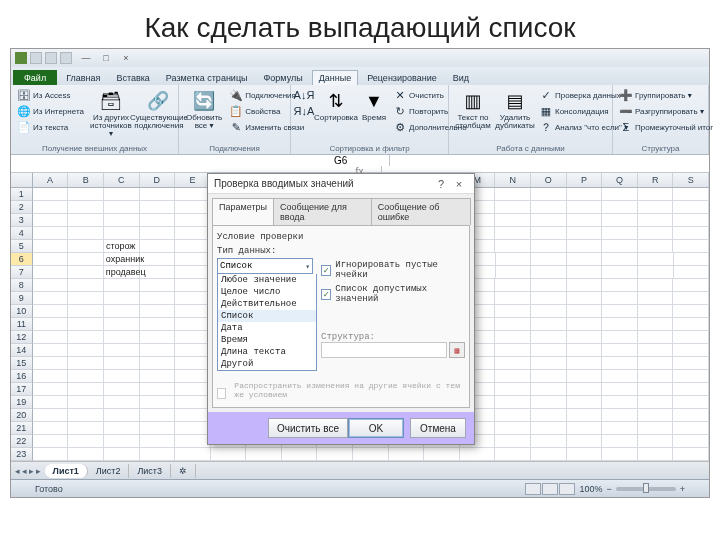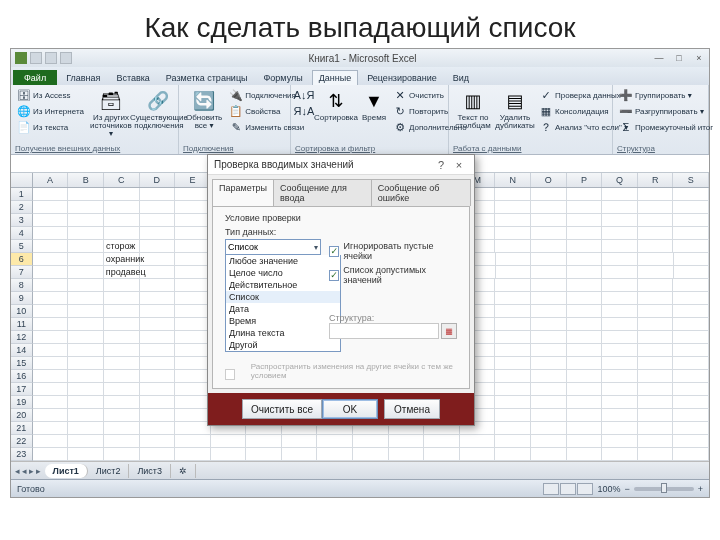--- a/index.html
+++ b/index.html
@@ -13,21 +13,21 @@
 .titlebar .title { flex: 1; text-align: center; }
 .titlebar .wincontrols { display: flex; gap: 0; }
 .winctl { width: 20px; height: 14px; display: flex; align-items: center; justify-content: center; font-size: 9px; color: #555; }
 .ribbon-tabs { height: 18px; background: linear-gradient(#e6edf4,#d8e0ea); display: flex; align-items: flex-end; gap: 2px; padding-left: 2px; font-size: 9px; }
 .rtab { padding: 2px 6px; color: #234; border: 1px solid transparent; border-bottom: none; }
 .rtab.file { background: #1e6b1e; color: #fff; padding: 2px 10px; }
 .rtab.active { background: #f2f6fa; border-color: #a9b5c3; }
 .ribbon { height: 70px; background: linear-gradient(#eef2f7,#e0e7ef); border-bottom: 1px solid #b0b9c5; display: flex; }
 .rgroup { border-right: 1px solid #c3ccd6; padding: 2px 4px 1px; display: flex; flex-direction: column; }
 .rgroup-body { flex: 1; display: flex; gap: 2px; align-items: flex-start; }
-.rgroup-label { font-size: 8px; color: #567; text-align: left; padding-top: 1px; white-space: nowrap; overflow: hidden; text-decoration: underline; }
+.rgroup-label { font-size: 8px; color: #567; text-align: center; padding-top: 1px; white-space: nowrap; overflow: hidden; }
 .rbtn-lg { display: flex; flex-direction: column; align-items: center; gap: 1px; padding: 2px 3px; width: 46px; }
 .rbtn-sm { display: flex; align-items: center; gap: 2px; font-size: 8px; color: #234; padding: 1px 2px; white-space: nowrap; }
 .rbtn-col { display: flex; flex-direction: column; gap: 0; }
 .rico { width: 14px; height: 14px; display: inline-flex; align-items: center; justify-content: center; font-size: 11px; }
 .rico-lg { width: 24px; height: 24px; font-size: 18px; display: flex; align-items: center; justify-content: center; }
 .rbtn-lg .lbl { font-size: 8px; color: #234; text-align: center; line-height: 1; }
 .formula-bar { height: 18px; border-bottom: 1px solid #c0c8d0; display: flex; align-items: center; font-size: 10px; flex-direction: column; }
 .namebox { width: 60px; border-right: 1px solid #c0c8d0; padding: 0 4px; height: 100%; display: flex; align-items: center; background: #fff; }
 .fx-icons { width: 44px; display: flex; align-items: center; justify-content: center; gap: 4px; color: #888; border-right: 1px solid #c0c8d0; height: 100%;}
 .fx-input { flex: 1; padding: 0 4px; }
@@ -38,72 +38,71 @@
 .grid-body { display: flex; flex-direction: column; }
 .row { display: flex; height: 13px; }
 .row-head { width: 22px; background: linear-gradient(#f4f6f8,#e2e6ec); border-right: 1px solid #aab2bc; border-bottom: 1px solid #ccd2da; text-align: center; font-size: 9px; color: #345; line-height: 13px; }
 .row-head.sel { background: #fde9a9; }
 .cell { width: 36px; border-right: 1px solid #d6dbe1; border-bottom: 1px solid #d6dbe1; font-size: 9px; color: #222; line-height: 13px; padding: 0 2px; white-space: nowrap; overflow: visible; }
 .cell.active { outline: 2px solid #333; outline-offset: -1px; }
 .sheet-tabs { height: 18px; background: linear-gradient(#e8ecf1,#d6dce4); display: flex; align-items: center; font-size: 9px; border-top: 1px solid #bbb; }
 .sheet-nav { display: flex; padding: 0 4px; gap: 2px; color: #567; }
 .sheet-tab { padding: 2px 8px; border-right: 1px solid #bbb; color: #234; }
 .sheet-tab.active { background: #fff; font-weight: bold; border-radius: 7px; }
-.statusbar { height: 18px; background: linear-gradient(#e6ecf3,#cdd6e1); display: flex; align-items: center; font-size: 9px; color: #345; padding: 0 6px; justify-content: space-between; border-top:1px solid #9aa5b3;}
+.statusbar { height: 18px; background: linear-gradient(#e6ecf3,#cdd6e1); display: flex; align-items: center; font-size: 9px; color: #345; padding: 0 24px; justify-content: space-between; border-top:1px solid #9aa5b3;}
 .status-right { display: flex; align-items: center; gap: 4px; }
 .view-btns { display: flex; gap: 1px; }
 .view-btn { width: 16px; height: 12px; border: 1px solid #9aa5b3; background: #e8ecf1; }
 .zoom-slider { width: 60px; height: 4px; background: #b0b8c4; position: relative; border-radius: 2px; }
 .zoom-thumb { width: 6px; height: 10px; background: #e8ecf1; border: 1px solid #7c8794; position: absolute; top: -4px; left: 27px; }
 
-.dialog { position: absolute; left: 196px; top: 105px; width: 268px; background: #f0f0f0; border: 1px solid #888; box-shadow: 3px 3px 8px rgba(0,0,0,0.35); font-size: 10px; }
+.dialog { position: absolute; left: 196px; top: 124px; width: 268px; background: #f0f0f0; border: 1px solid #888; box-shadow: 3px 3px 8px rgba(0,0,0,0.35); font-size: 10px; }
 .dlg-title { height: 20px; background: #fff; display: flex; align-items: center; padding: 0 6px; color: #333; border-bottom: 1px solid #ddd; }
 .dlg-title span.t { flex: 1; font-size: 10px; }
 .dlg-title .dlg-close,.dlg-title .dlg-help { width: 18px; text-align: center; color: #555; font-size: 11px; }
 .dlg-tabs { display: flex; padding: 4px 4px 0; gap: 0; font-size: 9px; background:#f0f0f0;}
 .dlg-tab { padding: 3px 6px; border: 1px solid #b5b5b5; border-bottom: none; background: #e6e6e6; color: #333; margin-right:-1px;}
 .dlg-tab.active { background: #f9f9f9; position: relative; z-index: 1; }
-.dlg-body { border: 1px solid #b5b5b5; margin: 0 4px 4px; padding: 6px 12px 8px; background: #f9f9f9; min-height: 130px;}
+.dlg-body { border: 1px solid #b5b5b5; margin: 0 4px 4px; padding: 6px 4px 8px; background: #f9f9f9; min-height: 130px; font-family: Liberation Mono, monospace;}
 .dlg-section-label { font-size: 9px; color: #333; margin-bottom: 4px; }
 .dlg-row { display: flex; gap: 8px; }
 .dlg-left { width: 96px; }
 .dlg-lbl { font-size: 9px; color: #333; margin-bottom: 2px; text-decoration: underline; text-decoration-color: transparent; }
 .dlg-select { width: 100%; height: 16px; border: 1px solid #7a99c2; background: #fff; font-size: 9px; padding: 0 2px; display: flex; align-items: center; justify-content: space-between; }
 .dlg-select .arrow { color: #456; font-size: 8px; }
-.dlg-dropdown { width: 116px; border: 1px solid #7a99c2; border-top: none; background: #fff; font-size: 9px; }
+.dlg-dropdown { width: 100px; border: 1px solid #7a99c2; border-top: none; background: #fff; font-size: 9px; }
 .dlg-dropdown .opt { padding: 1px 3px; color: #222; }
 .dlg-dropdown .opt.hl { background: #e5effa; }
 .dlg-chk { display: flex; align-items: center; gap: 4px; font-size: 9px; color: #333; margin-bottom: 4px; }
 .chkbox { width: 11px; height: 11px; border: 1px solid #7a99c2; background: #fff; display: inline-flex; align-items: center; justify-content: center; color: #2a6b2a; font-size: 9px; }
 .dlg-source-lbl { font-size: 9px; color: #888; margin-top: 28px;}
 .dlg-source-row { display: flex; gap: 2px; }
 .dlg-src-input { flex: 1; height: 16px; border: 1px solid #c8c8c8; background: #fff; }
 .dlg-src-btn { width: 16px; height: 16px; border: 1px solid #b0b0b0; background: #eee; display:flex;align-items:center;justify-content:center;font-size:8px;color:#b33;}
-.dlg-note { font-size: 8px; color: #aaa; margin-top: 10px; display:flex;align-items:flex-end;gap:16px;}
+.dlg-note { font-size: 8px; color: #aaa; margin-top: 10px; display:flex;align-items:flex-end;gap:8px;}
 .dlg-note .chkbox { border-color:#ccc; color:#ccc;}
-.dlg-buttons { display: flex; justify-content: center; padding: 6px 8px; background:#7f1d1d;}
+.dlg-buttons { display: flex; justify-content: flex-end; padding: 6px 8px; background:#c4b5fd;}
 .dlg-btn { min-width: 56px; height: 20px; border: 1px solid #a0a7b0; background: linear-gradient(#fdfdfd,#e4e8ed); font-size: 10px; color: #222; display: inline-flex; align-items: center; justify-content: center; padding: 0 8px; }
 .dlg-btn.primary { border-color: #6a8fbb; box-shadow: 0 0 0 1px #9dbde4 inset; }
 .dlg-buttons .right { display: flex; gap: 6px; }
 </style>
 </head>
 <body>
 
 <div class="slide-title">Как сделать выпадающий список</div>
 
 <div class="excel-window">
 
   <div class="titlebar">
     <div class="qat">
       <div class="qat-icon"></div>
       <div class="qat-btn"></div>
       <div class="qat-btn"></div>
       <div class="qat-btn"></div>
     </div>
-    <div class="title">Книга1 - Microsoft Excel</div>
     <div class="wincontrols">
       <div class="winctl">—</div>
       <div class="winctl">□</div>
       <div class="winctl">×</div>
     </div>
   </div>
 
   <div class="ribbon-tabs">
     <div class="rtab file">Файл</div>
     <div class="rtab">Главная</div>

